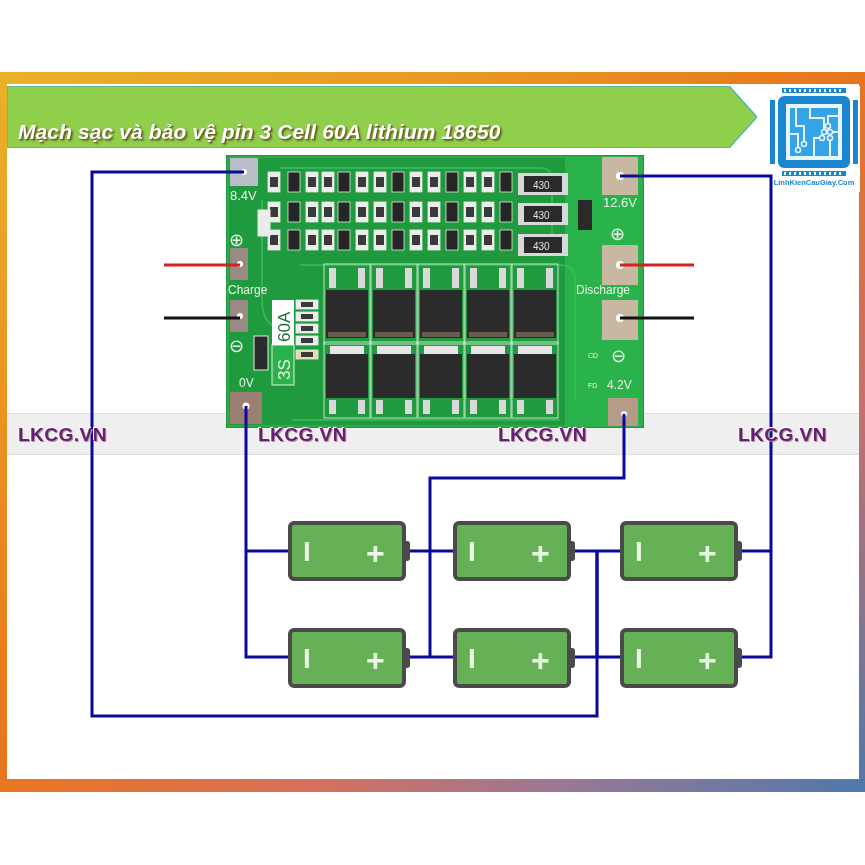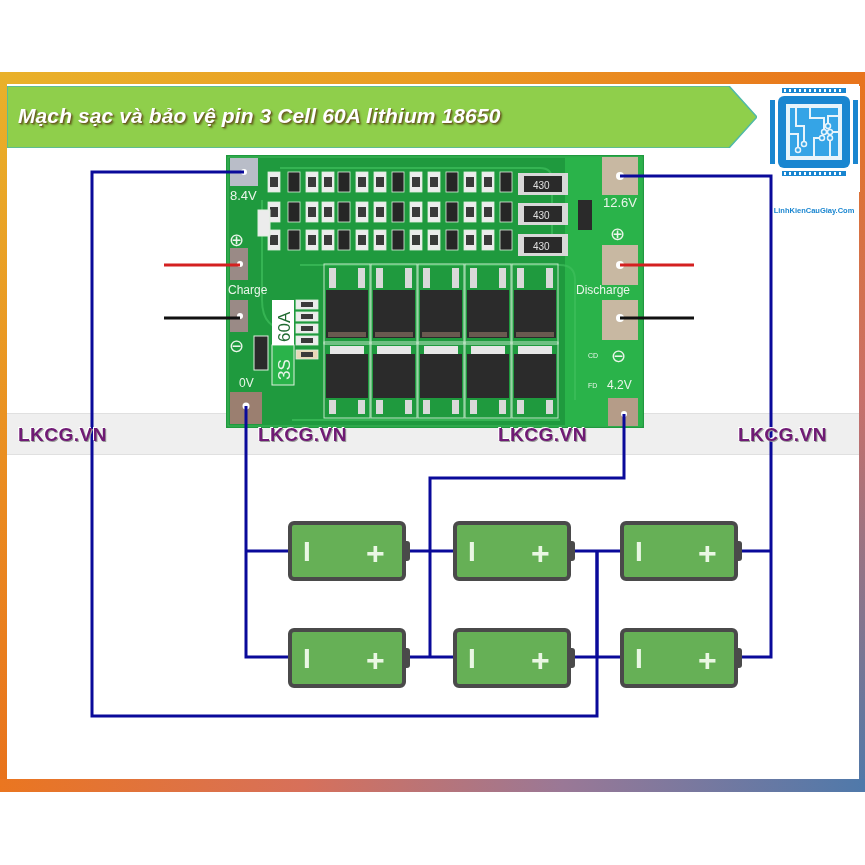--- a/index.html
+++ b/index.html
@@ -7,24 +7,24 @@
   .frame-top { position:absolute; left:0; top:72px; width:865px; height:12px;
     background:linear-gradient(90deg,#e9b12a 0%,#ea9a22 50%,#e8741c 100%); }
   .frame-left { position:absolute; left:0; top:72px; width:7px; height:720px;
     background:linear-gradient(180deg,#e9b12a 0%,#ea8a20 60%,#e8721c 100%); }
   .frame-right { position:absolute; right:0; top:72px; width:6px; height:720px;
     background:linear-gradient(180deg,#e8741c 0%,#c8706a 45%,#4f79aa 100%); }
   .frame-bottom { position:absolute; left:0; top:779px; width:865px; height:13px;
     background:linear-gradient(90deg,#ea7620 0%,#d7705a 35%,#9a7896 65%,#4f79aa 100%); }
   .title-banner { position:absolute; left:7px; top:86px; width:750px; height:62px; }
   .title-banner svg { position:absolute; left:0; top:0; }
-  .title-text { position:absolute; left:18px; top:104px; font-size:21px; font-weight:bold; font-style:italic;
+  .title-text { position:absolute; left:18px; top:120px; font-size:21px; font-weight:bold; font-style:italic;
     color:#ffffff; text-shadow:1px 1px 1px #6b5a20, 2px 2px 2px rgba(80,70,20,.6); letter-spacing:0.1px; }
   .logo { position:absolute; left:768px; top:86px; width:92px; height:106px; background:#fff; }
-  .logo-text { position:absolute; left:768px; top:178px; width:92px; text-align:center; font-size:7.5px; font-weight:bold; color:#1a86d0;margin-top:28px; }
+  .logo-text { position:absolute; left:768px; top:178px; width:92px; text-align:center; font-size:7.5px; font-weight:bold; color:#1a86d0; }
   .watermark-band { position:absolute; left:7px; top:413px; width:852px; height:40px; background:#efefef;
     border-top:1px solid #e0e0e0; border-bottom:1px solid #e0e0e0; }
   .wm { position:absolute; top:424px; font-size:19px; font-weight:bold; color:#701a75;
     text-shadow:1px 1px 0 #9a9a9a, -1px -1px 0 #ffffff; letter-spacing:0.5px; }
   svg.main { position:absolute; left:0; top:0; }
   .pcb-label { font-family:"Liberation Sans", sans-serif; fill:#eaf5ea; }
 </style>
 </head>
 <body>
 

